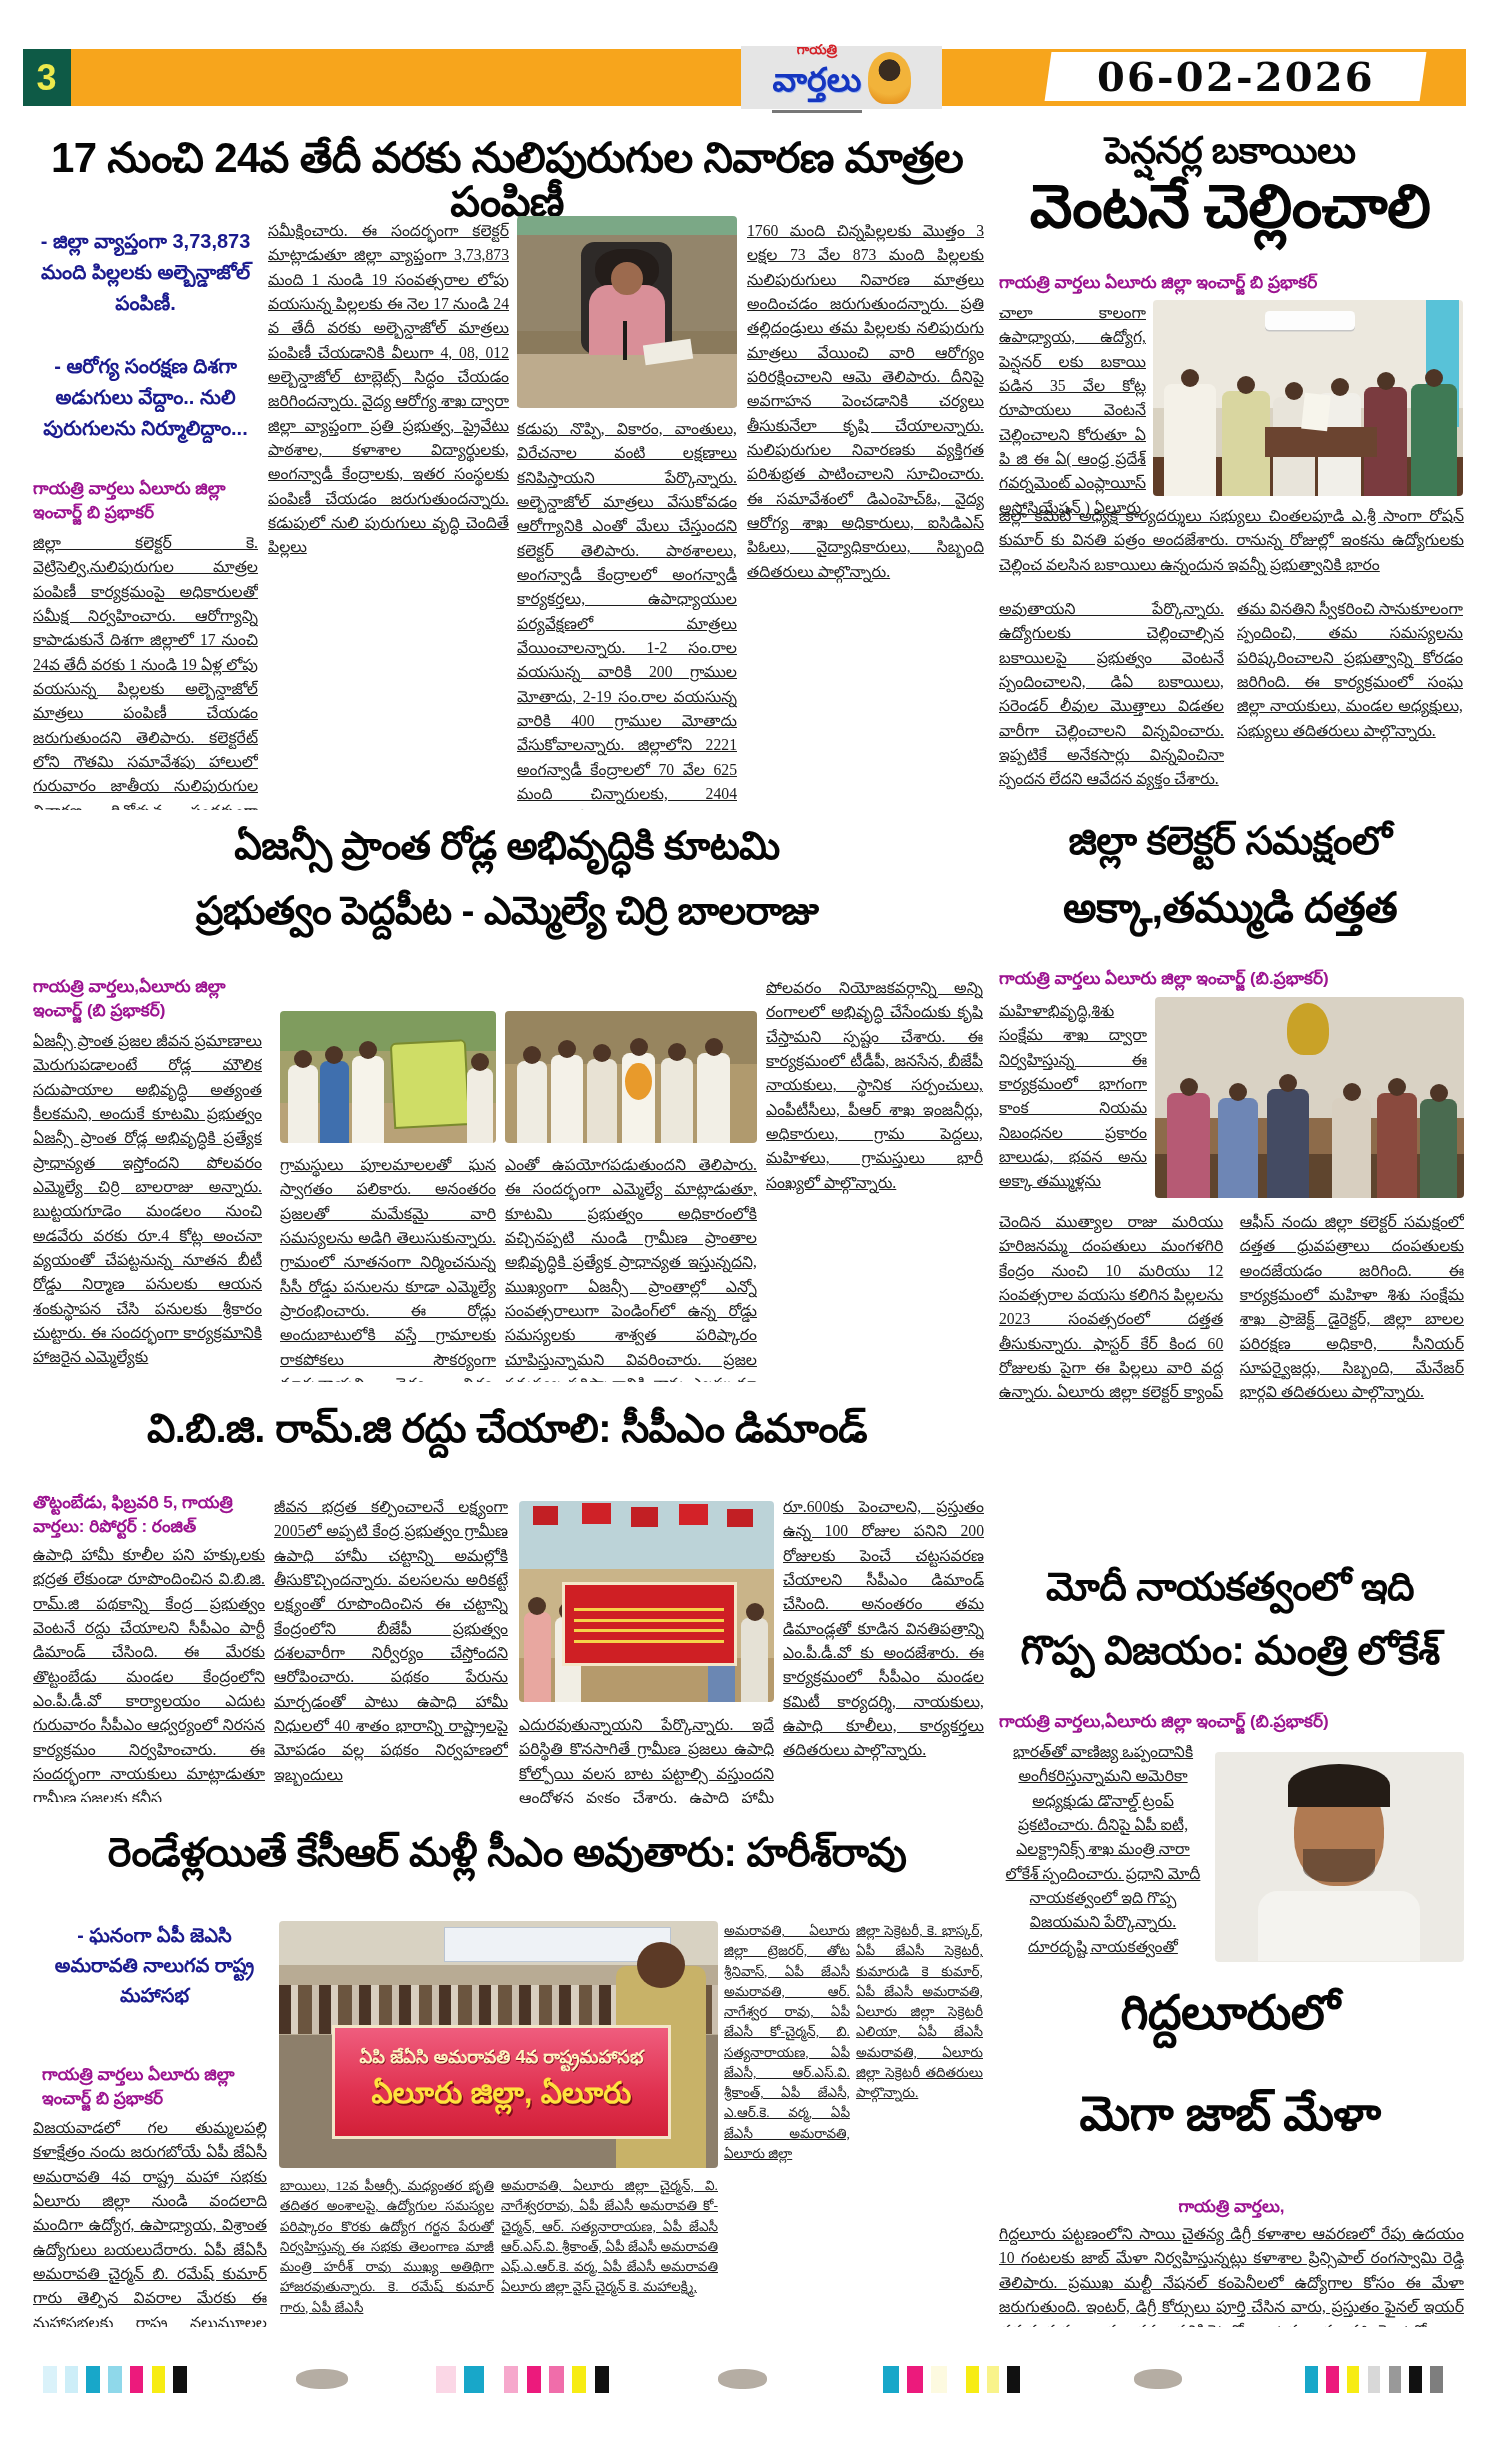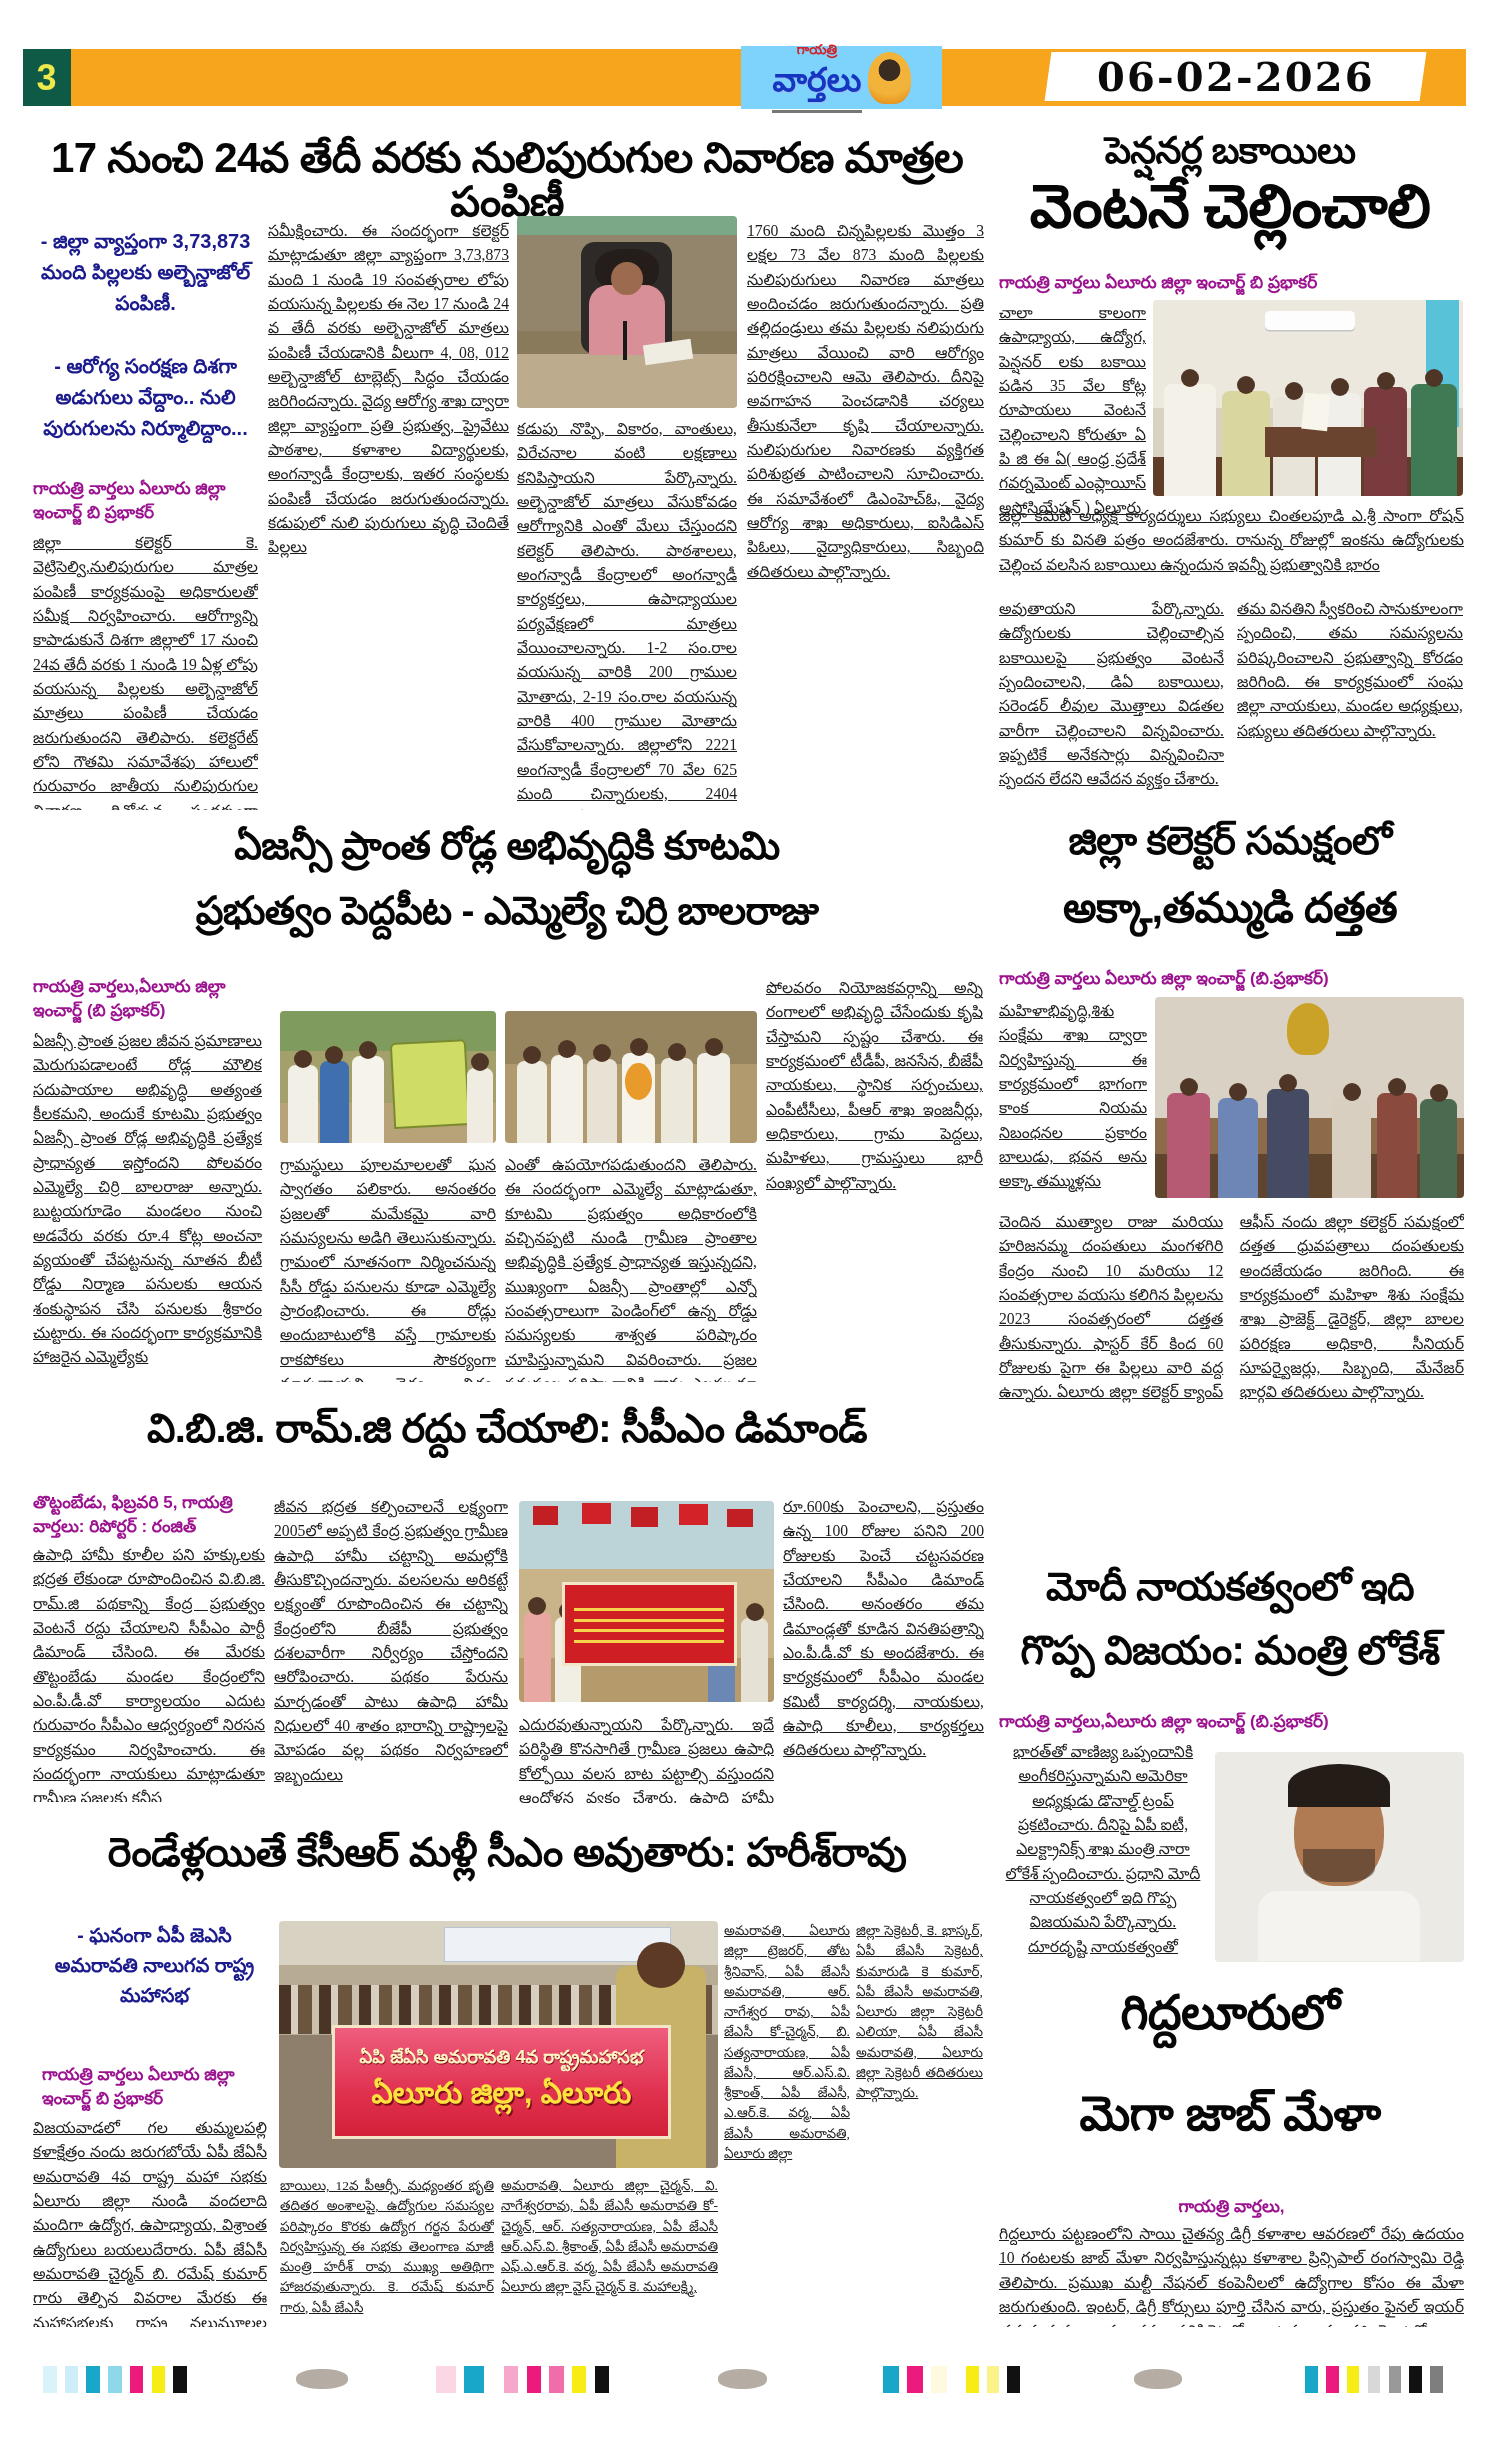--- a/index.html
+++ b/index.html
@@ -3,21 +3,21 @@
 <meta charset="utf-8">
 <style>
   html,body{margin:0;padding:0;background:#f2f2f2;}
   .page{position:relative;width:1488px;height:2462px;background:#ffffff;margin:0 auto;overflow:hidden;
         font-family:"Liberation Serif","DejaVu Serif",serif;}
   
   .mast{position:absolute;left:22.5px;top:49px;width:1443px;height:57px;background:#F7A51C;}
   .pagenum{position:absolute;left:22.5px;top:49px;width:48px;height:57px;background:#0E5A46;
            display:flex;align-items:center;justify-content:center;
            color:#EDE94C;font:700 36px "Liberation Sans",sans-serif;}
-  .logobox{position:absolute;left:741px;top:46px;width:201px;height:63px;background:#7dd3fc;
+  .logobox{position:absolute;left:741px;top:46px;width:201px;height:63px;background:#e5e5e5;
            display:flex;align-items:center;justify-content:center;gap:6px;}
   .logotxt{text-align:center;line-height:1;}
   .logotop{color:#D42027;font:700 13.5px "Liberation Sans",sans-serif;display:block;}
   .logomain{color:#1536C0;font:800 33px "Liberation Sans",sans-serif;display:block;
             text-shadow:0.7px 0.7px 0 #9db7f0;}
   .logosquiggle{display:block;width:90px;height:2.2px;margin:3px auto 0;background:#777;}
   .deity{width:43px;height:52px;border-radius:50% 50% 40% 40%;
          background:radial-gradient(circle at 50% 35%,#3a2c20 0 10.5px,#f2b33a 11.2px 60%,#e0820f 100%);}
   .datebox{position:absolute;left:1048px;top:52px;width:375px;height:49px;background:#ffffff;
            transform:skewX(-8deg);display:flex;align-items:center;justify-content:center;}

